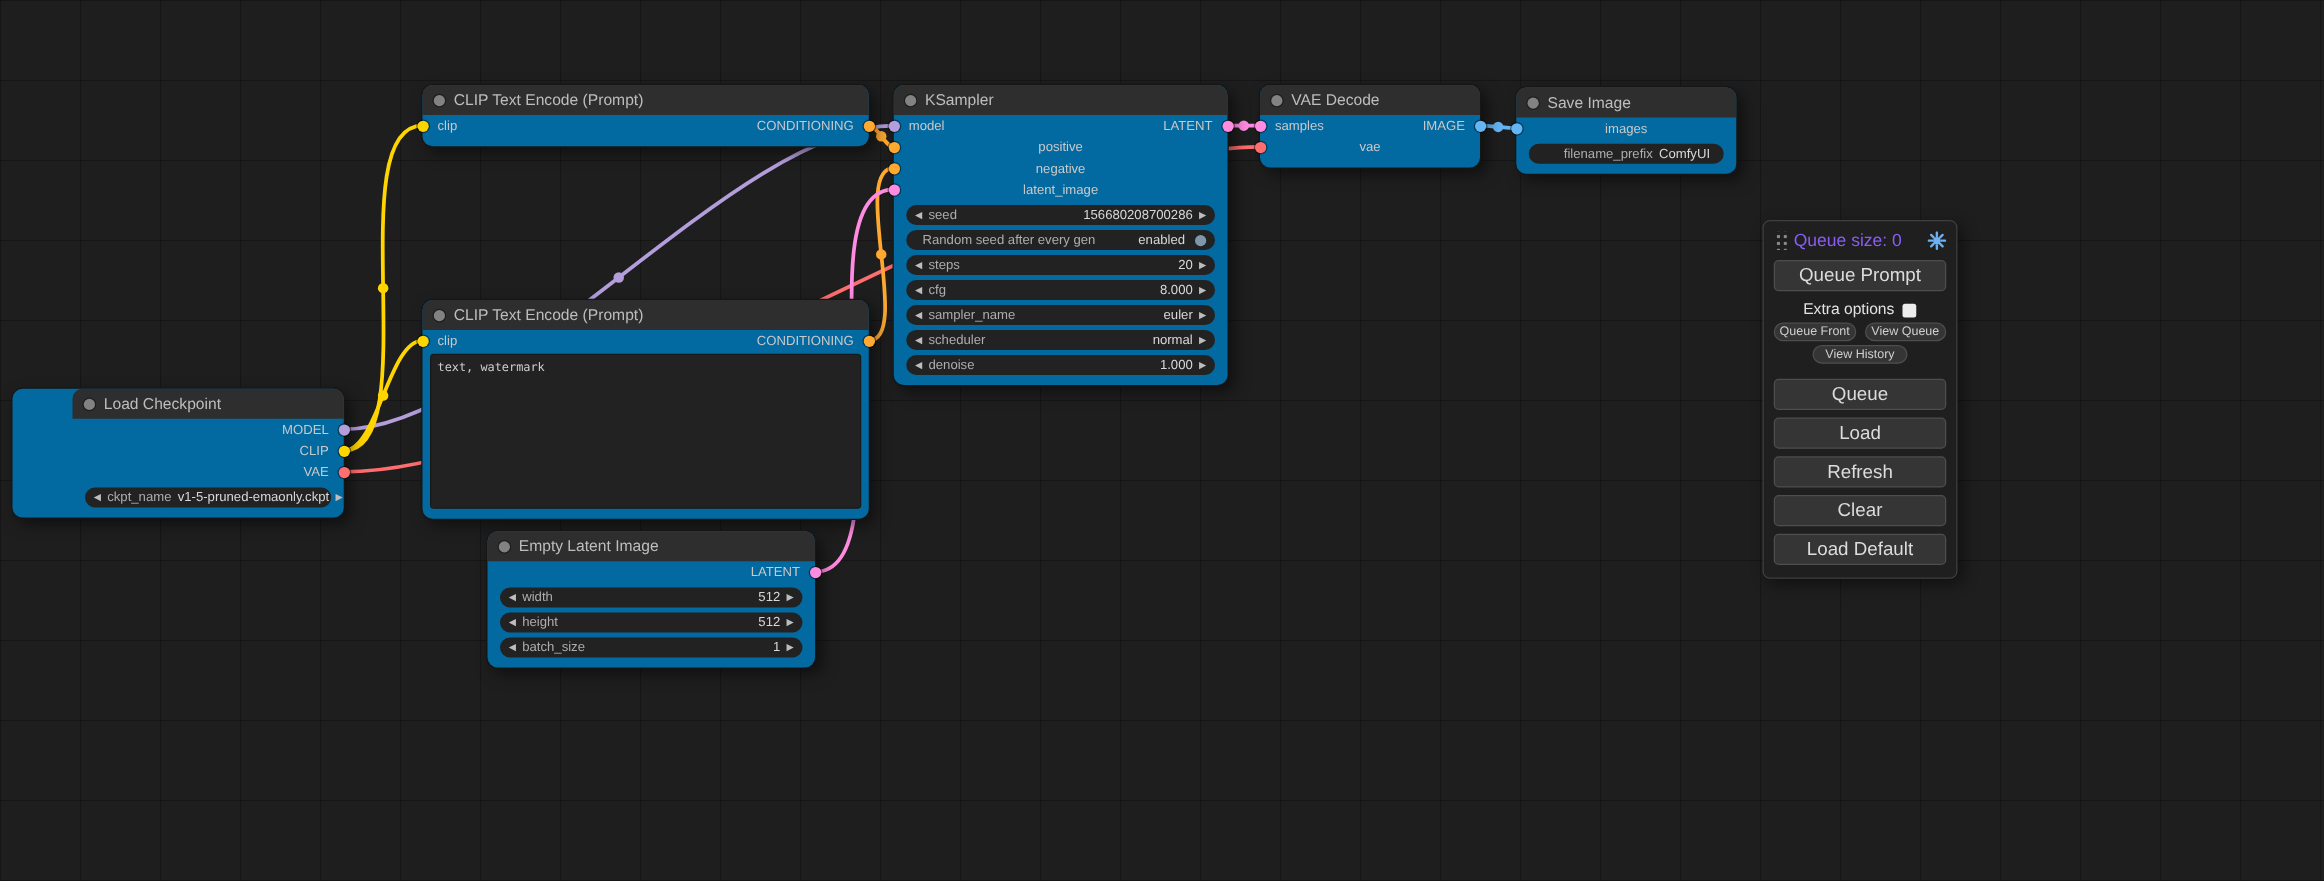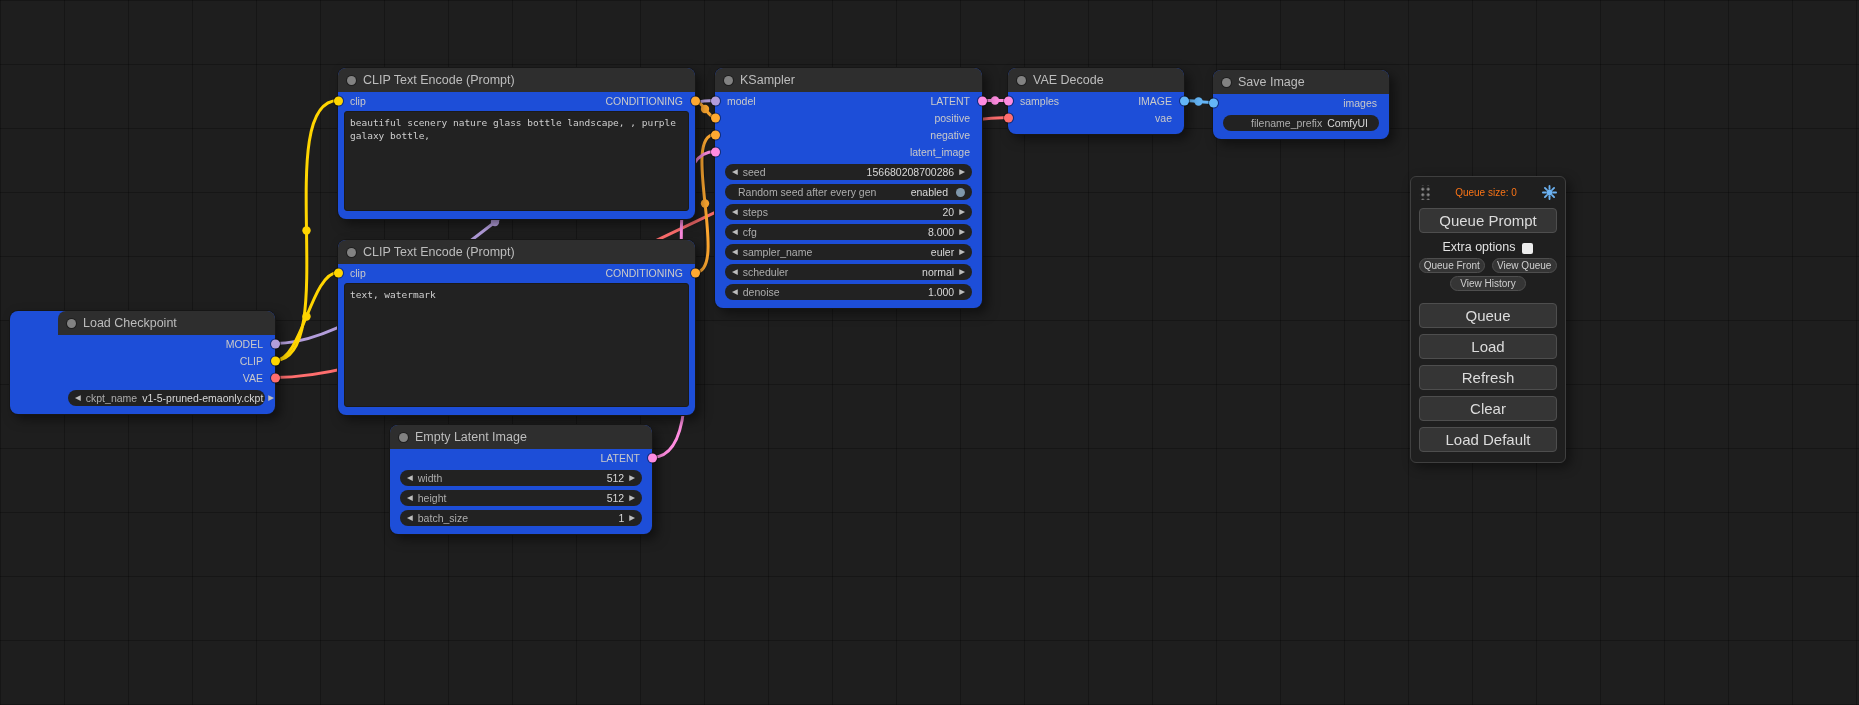--- a/index.html
+++ b/index.html
@@ -15,33 +15,33 @@
   }
   .wires{position:absolute;left:0;top:0;z-index:1;}
   .wire{fill:none;stroke-width:3;stroke-linecap:round;}
   .st-model{stroke:var(--c-model);} .st-clip{stroke:var(--c-clip);} .st-vae{stroke:var(--c-vae);}
   .st-cond{stroke:var(--c-conditioning);} .st-latent{stroke:var(--c-latent);} .st-image{stroke:var(--c-image);}
   .fl-model{fill:var(--c-model);} .fl-clip{fill:var(--c-clip);} .fl-vae{fill:var(--c-vae);}
   .fl-cond{fill:var(--c-conditioning);} .fl-latent{fill:var(--c-latent);} .fl-image{fill:var(--c-image);}
 
   .node{
     position:absolute;z-index:2;box-sizing:border-box;
-    background:#1d4ed8;border-radius:8px;padding-bottom:8px;
+    background:#0369a1;border-radius:8px;padding-bottom:8px;
     box-shadow:0 0 0 1px #161616, 5px 5px 12px rgba(0,0,0,.5);
     color:#c9c9c9;font-size:10.5px;
   }
   .node-title{
     height:24px;background:#2e2e2e;border-radius:8px 8px 0 0;
     display:flex;align-items:center;gap:7px;padding:0 9px;
     font-size:12.5px;color:#bdbdbd;
   }
   .title-dot{width:9px;height:9px;border-radius:50%;background:#828282;flex:none;box-shadow:0 0 0 1px rgba(0,0,0,.35);}
   .prow{position:relative;height:17px;display:flex;align-items:center;justify-content:space-between;padding:0 12px;}
   .prow.only-out{justify-content:flex-end;}
-  .prow.only-in{justify-content:flex-end;}
+  .prow.only-in{justify-content:center;}
   .port{position:absolute;top:50%;transform:translateY(-50%);width:9px;height:9px;border-radius:50%;box-shadow:0 0 0 1px rgba(0,0,0,.45);}
   .port.in{left:-4.5px;} .port.out{right:-4.5px;}
   .p-model{background:var(--c-model);} .p-clip{background:var(--c-clip);} .p-vae{background:var(--c-vae);}
   .p-cond{background:var(--c-conditioning);} .p-latent{background:var(--c-latent);} .p-image{background:var(--c-image);}
   .plabel{color:#c9c9c9;}
 
   .ntext{
     margin:2px 6px 0;background:#222;border:1px solid #1a1a1a;border-radius:3px;
     padding:4px 5px;overflow:hidden;box-sizing:border-box;
     font-family:"DejaVu Sans Mono","Liberation Mono",monospace;
@@ -61,21 +61,21 @@
     position:absolute;left:1410px;top:176px;width:156px;z-index:3;box-sizing:border-box;
     background:#1f1f1f;border:1px solid #3f3f3f;border-radius:6px;
     padding:5px 8px 10px;box-shadow:4px 4px 12px rgba(0,0,0,.45);color:#d8d8d8;
   }
   .menu-header{display:flex;align-items:center;height:20px;gap:5px;}
   .drag-dots{
     width:11px;height:15px;flex:none;
     background-image:radial-gradient(circle,#8a8a8a 1.3px,transparent 1.6px);
     background-size:5.5px 5.5px;background-position:1px 1.5px;
   }
-  .queue-size{flex:1;text-align:center;font-size:10px;color:#f97316;}
+  .queue-size{flex:1;text-align:left;font-size:14px;color:#8b5cf6;}
   .gear{color:var(--c-gear);display:flex;flex:none;cursor:pointer;}
   .btn{background:#353535;border:1px solid #4e4e4e;color:#dcdcdc;font-family:inherit;cursor:pointer;}
   .btn-big{display:block;width:100%;font-size:15px;border-radius:4px;padding:3px 0;margin-top:6px;}
   .extra-row{display:flex;align-items:flex-end;justify-content:center;gap:7px;font-size:12.5px;margin:7px 0 4px;color:#e2e2e2;}
   .checkbox{width:11px;height:11px;background:#ededed;border-radius:2px;flex:none;cursor:pointer;}
   .small-row{display:flex;gap:7px;margin:3px 0 0;}
   .btn-small{flex:1;font-size:10px;border-radius:9px;padding:1px 0;color:#cfcfcf;}
   .btn-history{display:block;width:76px;margin:3px auto 0;flex:none;}
   .mt10{margin-top:12px;}
 </style>
@@ -133,21 +133,20 @@
   <div class="node-title">
     <span class="title-dot"></span>
     <span>CLIP Text Encode (Prompt)</span>
   </div>
   <div class="prow">
     <span class="port in p-clip"></span>
     <span class="plabel">clip</span>
     <span class="plabel">CONDITIONING</span>
     <span class="port out p-cond"></span>
   </div>
-  <div class="ntext" style="height:100px;">beautiful scenery nature glass bottle landscape, , purple galaxy bottle,</div>
 </div>
 
 <div class="node" style="left:338px;top:240px;width:357px;">
   <div class="node-title">
     <span class="title-dot"></span>
     <span>CLIP Text Encode (Prompt)</span>
   </div>
   <div class="prow">
     <span class="port in p-clip"></span>
     <span class="plabel">clip</span>

